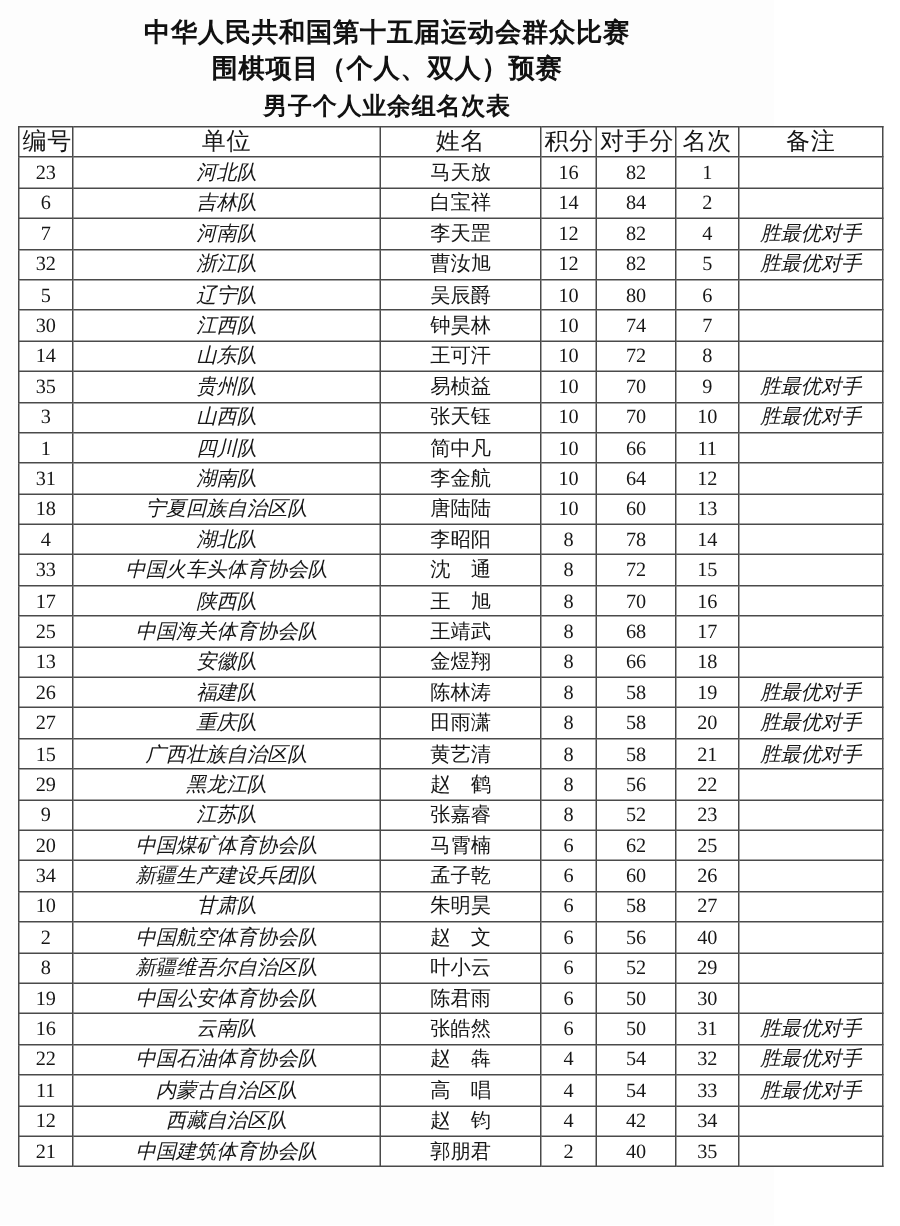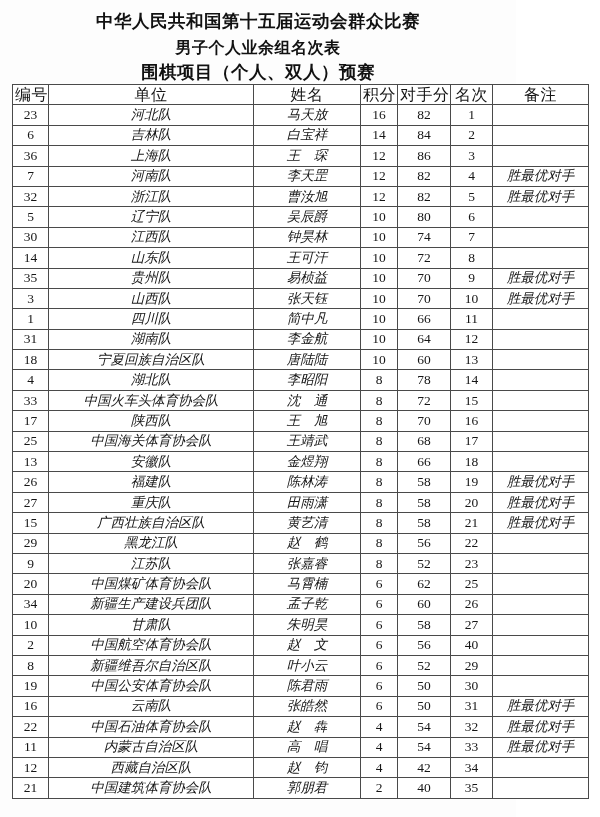--- a/index.html
+++ b/index.html
@@ -83,33 +83,33 @@
     border: 1.4px solid #3a3a3a;
   }
   .c-no    { width: 36px; }
   .c-unit  { width: 205px; }
   .c-name  { width: 107px; }
   .c-score { width: 37px; }
   .c-opp   { width: 53px; }
   .c-rank  { width: 42px; }
   .c-note  { width: 96px; }
 
-  .cell-name { letter-spacing: 0px; font-style: italic; }
+  .cell-name { letter-spacing: 0px; }
   .cell-note { font-size: 13px; letter-spacing: 0px; font-style: italic; }
   .cell-unit { font-size: 13.5px; font-style: italic; }
 </style>
 </head>
 <body>
 
 <div class="page">
 
   <div class="titles">
     <div class="title-line title-1">中华人民共和国第十五届运动会群众比赛</div>
+    <div class="title-line title-2">围棋项目（个人、双人）预赛</div>
     <div class="title-line title-3">男子个人业余组名次表</div>
-    <div class="title-line title-2">围棋项目（个人、双人）预赛</div>
   </div>
 
   <div class="table-wrap">
     <table class="rank-table">
       <colgroup>
         <col class="c-no">
           <col class="c-unit">
           <col class="c-name">
         <col class="c-score">
           <col class="c-opp">
@@ -140,29 +140,20 @@
           <tr>
             <td>6</td>
             <td class="cell-unit">吉林队</td>
             <td class="cell-name">白宝祥</td>
             <td>14</td>
             <td>84</td>
             <td>2</td>
             <td class="cell-note"></td>
           </tr>
           <tr>
-            <td>36</td>
-            <td class="cell-unit">上海队</td>
-            <td class="cell-name">王　琛</td>
-            <td>12</td>
-            <td>86</td>
-            <td>3</td>
-            <td class="cell-note"></td>
-          </tr>
-          <tr>
             <td>7</td>
             <td class="cell-unit">河南队</td>
             <td class="cell-name">李天罡</td>
             <td>12</td>
             <td>82</td>
             <td>4</td>
             <td class="cell-note">胜最优对手</td>
           </tr>
           <tr>
             <td>32</td>

